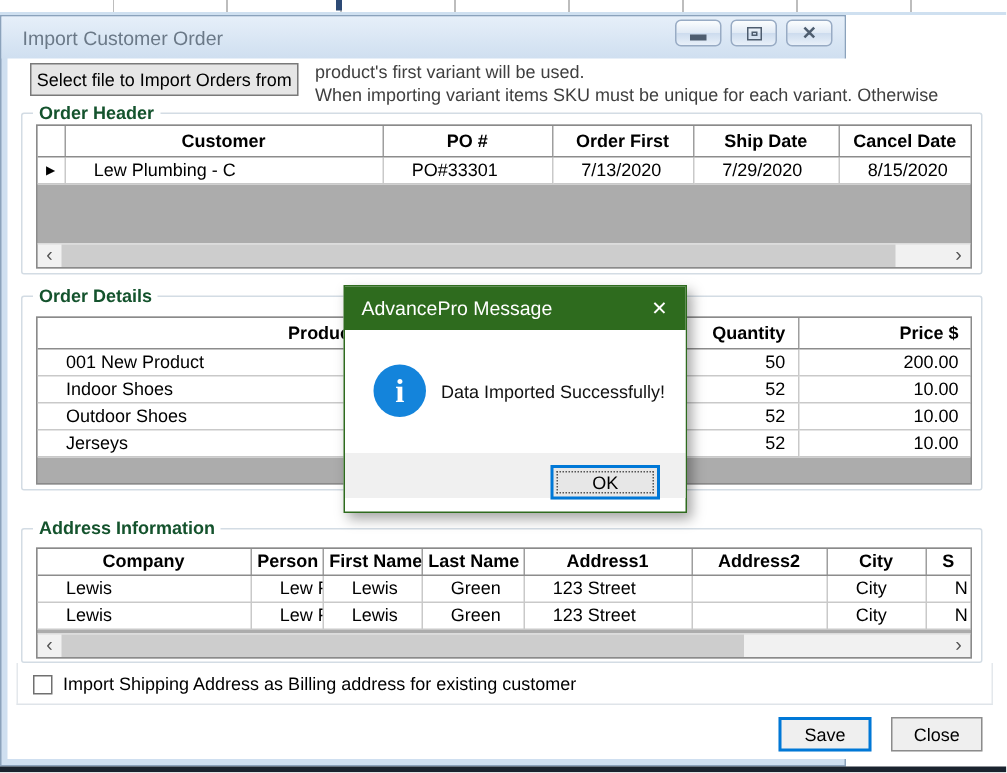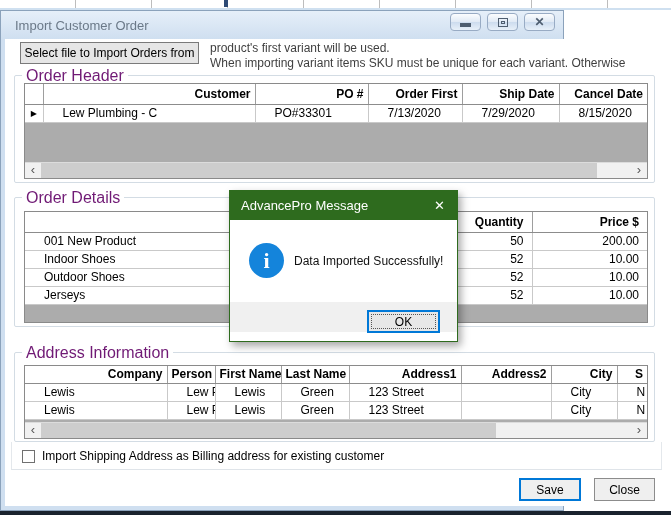--- a/index.html
+++ b/index.html
@@ -44,30 +44,30 @@
   }
   .select-file { position:absolute; left:15px; top:3px; width:179px; height:22px; background:#e6e6e6; }
   .instruction { position:absolute; left:205px; top:2px; width:450px; font-size:12px; line-height:15px; color:#3f3f3f; }
   
   .group { position:absolute; left:9px; width:641px; border:1px solid #d3dce4; border-radius:2px; }
   .g1 { top:36px;  height:108px; }
   .g2 { top:158px; height:130px; }
   .g3 { top:313px; height:90px; }
   .glabel {
     position:absolute; top:-8px; left:7px; background:#fff; padding:0 4px;
-    font-size:16px; font-weight:normal; color:#701a75; line-height:15px;
+    font-size:12px; font-weight:bold; color:#14532d; line-height:15px;
   }
   
   .gridbox { position:absolute; left:9px; width:624px; background:#acacac; border:1px solid #8a8a8a; overflow:hidden; }
   .gb1 { top:7px;  height:96px; }
   .gb2 { top:13px; height:112px; }
   .gb3 { top:12px; height:74px; }
   .grid { border-collapse:collapse; table-layout:fixed; width:622px; background:#fff; font-size:12px; color:#000; }
   .grid th {
-    font-weight:bold; text-align:right; height:20px; padding:1px 4px;
+    font-weight:bold; text-align:center; height:20px; padding:1px 4px;
     border-right:1px solid #9e9e9e; border-bottom:1px solid #8c8c8c;
     white-space:nowrap; overflow:hidden; background:#fff;
   }
   .grid td {
     height:18px; padding:1px 19px; border-right:1px solid #c9c9c9; border-bottom:1px solid #c9c9c9;
     white-space:nowrap; overflow:hidden; background:#fff;
   }
   .grid th:last-child, .grid td:last-child { border-right:none; }
   .rowhdr { text-align:center !important; padding:0 !important; font-size:8px; color:#000; }
   

